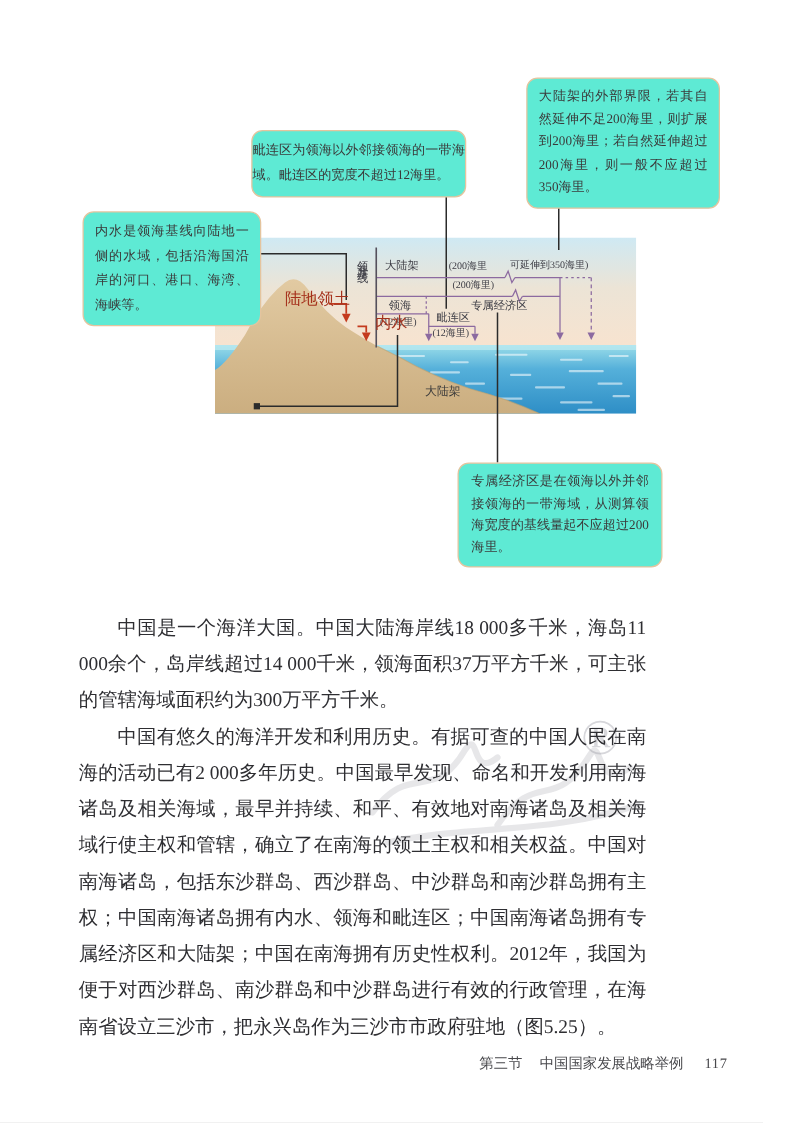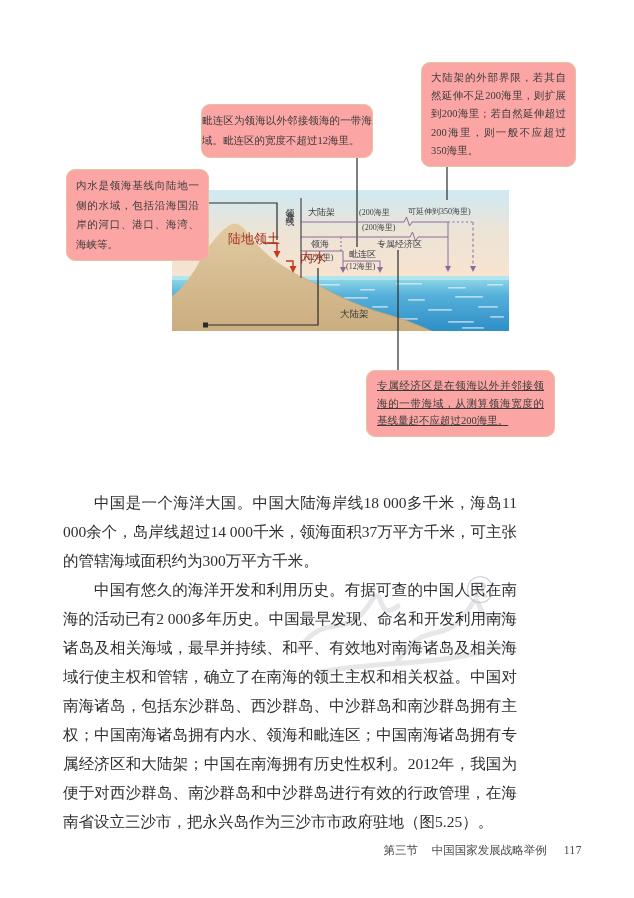--- a/index.html
+++ b/index.html
@@ -5,21 +5,21 @@
   html,body{margin:0;padding:0;background:#e8e8e8;}
   #page{
     position:relative;width:634px;height:898px;background:#ffffff;
     font-family:"Liberation Serif","DejaVu Serif",serif;overflow:hidden;
     margin:0 auto;
   }
   
   #diagram-svg{position:absolute;left:0;top:0;width:634px;height:460px;z-index:1;}
   .callout{
     position:absolute;z-index:3;box-sizing:border-box;
-    background:#fca5a5;border:1px solid #e4c49e;border-radius:9px;
+    background:#5eead4;border:1px solid #e4c49e;border-radius:9px;
     color:#3a3a3a;font-size:10.5px;text-align:justify;
     font-family:"Liberation Serif","DejaVu Serif",serif;
   }
   .diag-label{
     position:absolute;z-index:2;color:#3d3d45;white-space:nowrap;
     font-size:9px;line-height:10px;
   }
   .diag-label.small{font-size:8px;}
   .diag-label.red{color:#a5311c;font-size:13px;}
   .diag-label.vert{writing-mode:vertical-rl;letter-spacing:3px;}
@@ -157,21 +157,21 @@
   <div class="diag-label small" style="left:304px;top:253px;">(12海里)</div>
   <div class="diag-label" style="left:349px;top:249px;text-align:center;">毗连区</div>
   <div class="diag-label small" style="left:346px;top:262px;">(12海里)</div>
   <div class="diag-label red" style="left:228px;top:234px;">陆地领土</div>
   <div class="diag-label red" style="left:264px;top:253px;padding-left:36px;">内水</div>
   <div class="diag-label" style="left:340px;top:309px;font-size:9.5px;color:#3a3a3a;">大陆架</div>
 
   <div class="callout" style="left:66px;top:169px;width:143px;padding:6px 9px;line-height:19.5px;">内水是领海基线向陆地一侧的水域，包括沿海国沿岸的河口、港口、海湾、海峡等。</div>
   <div class="callout" style="left:201px;top:104px;width:172px;padding:6px 0;line-height:20px;">毗连区为领海以外邻接领海的一带海域。毗连区的宽度不超过12海里。</div>
   <div class="callout" style="left:421px;top:62px;width:155px;padding:6px 9px;line-height:18.2px;">大陆架的外部界限，若其自然延伸不足200海里，则扩展到200海里；若自然延伸超过200海里，则一般不应超过350海里。</div>
-  <div class="callout" style="left:366px;top:370px;width:189px;padding:6px 10px;line-height:17.5px;text-decoration:underline;">专属经济区是在领海以外并邻接领海的一带海域，从测算领海宽度的基线量起不应超过200海里。</div>
+  <div class="callout" style="left:366px;top:370px;width:164px;padding:6px 10px;line-height:17.5px;">专属经济区是在领海以外并邻接领海的一带海域，从测算领海宽度的基线量起不应超过200海里。</div>
 
 
   <div id="watermark">
     <svg width="260" height="140" viewBox="0 0 260 140">
       <g fill="none" stroke="#b5b5bd" stroke-width="5" opacity="0.32" stroke-linecap="round">
         <path d="M18,102 C48,60 66,96 92,52 C104,34 96,76 118,58"></path>
         <path d="M118,112 C150,66 162,104 192,56 C202,40 196,86 224,66"></path>
         <path d="M30,126 C90,112 160,120 230,96"></path>
       </g>
     </svg>

